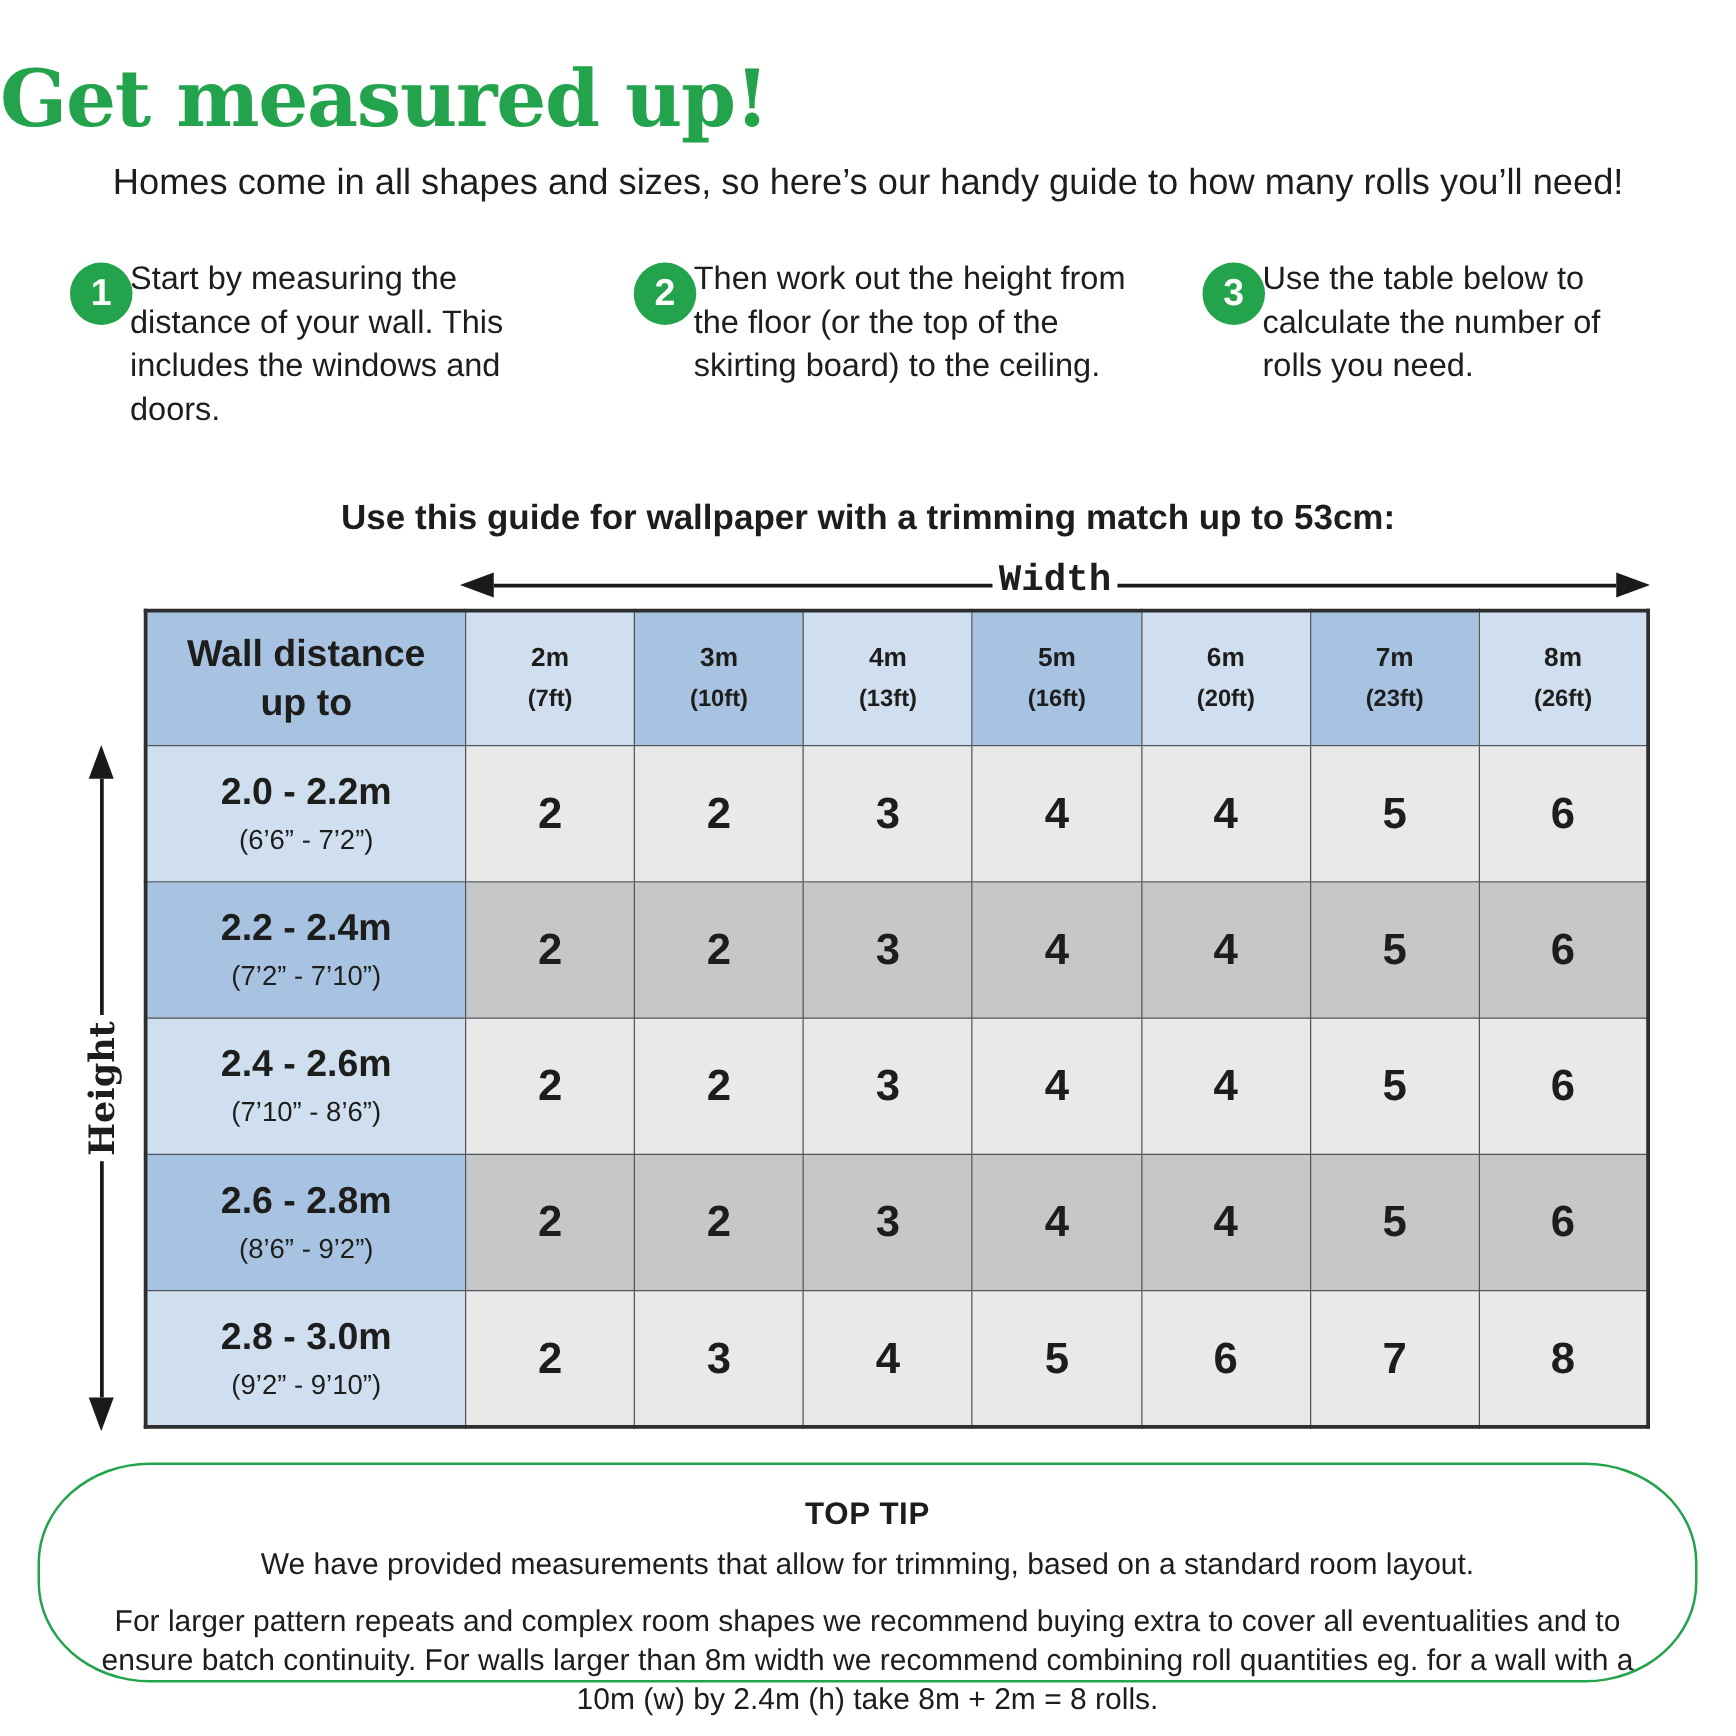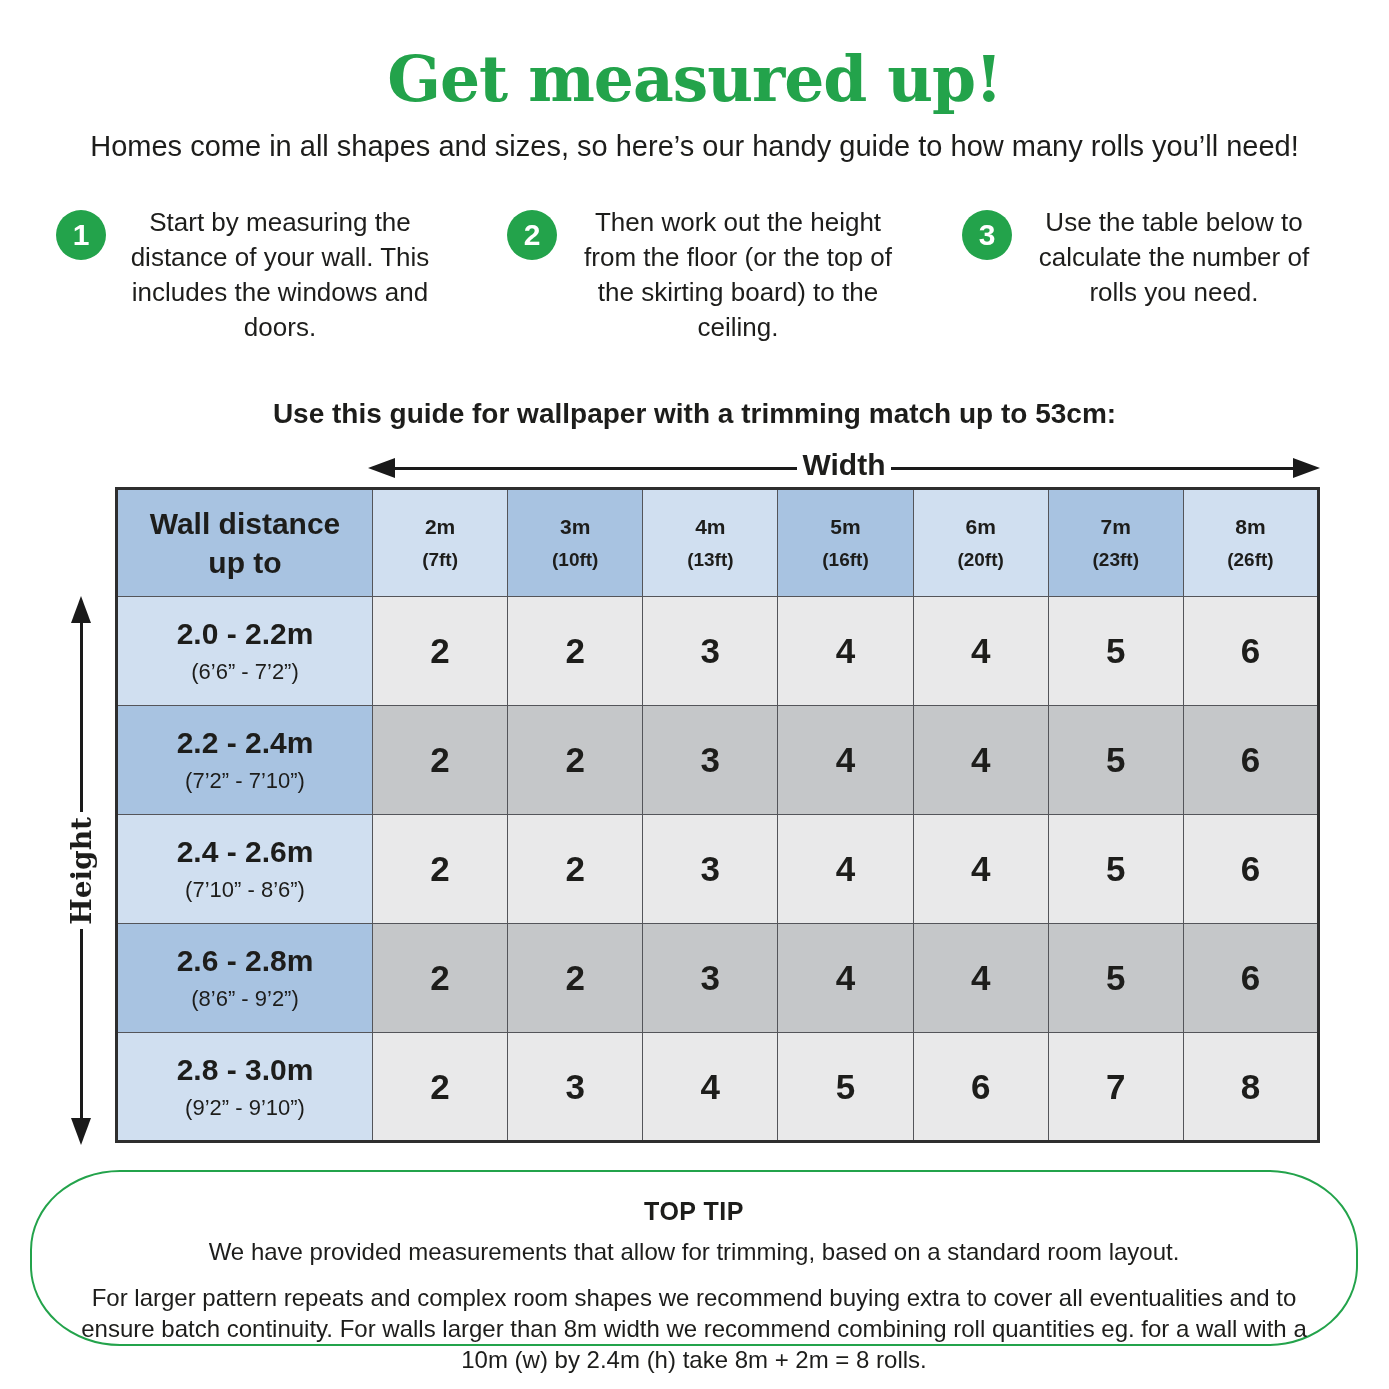--- a/index.html
+++ b/index.html
@@ -12,55 +12,55 @@
   }
   * { box-sizing: border-box; }
   body { margin: 0; background: #fff; }
   .page {
     position: relative; width: 1389px; height: 1389px; background: #fff;
     font-family: "Liberation Sans", sans-serif; color: var(--ink); overflow: hidden;
   }
 
   .title {
     position: absolute; left: 0; top: 42px; width: 100%; margin: 0;
-    text-align: center; font-family: "DejaVu Serif", serif; font-weight: bold;
+    font-family: "DejaVu Serif", serif; font-weight: bold;
     font-size: 63px; letter-spacing: -1px; color: var(--green);
   }
   .subtitle {
     position: absolute; left: 0; top: 130px; width: 100%; margin: 0;
     text-align: center; font-size: 29px;
   }
 
   .step { position: absolute; top: 205px; }
   .step .badge {
     position: absolute; left: 0; top: 5px; width: 50px; height: 50px;
     border-radius: 50%; background: var(--green); color: #fff;
     display: flex; align-items: center; justify-content: center;
     font-size: 30px; font-weight: bold;
   }
-  .step .text { margin: 0 0 0 62px; font-size: 26px; line-height: 35px; text-align: center; }
+  .step .text { margin: 0 0 0 48px; font-size: 26px; line-height: 35px; }
   .s1 { left: 56px;  width: 386px; }
   .s2 { left: 507px; width: 400px; }
   .s3 { left: 962px; width: 362px; }
 
   .guide-heading {
     position: absolute; left: 0; top: 398px; width: 100%; margin: 0;
     text-align: center; font-size: 28px; font-weight: bold;
   }
 
   .width-arrow {
     position: absolute; left: 368px; top: 453px; width: 952px; height: 30px;
     display: flex; align-items: center;
   }
   .tri { width: 0; height: 0; }
   .tri-left  { border-top: 10px solid transparent; border-bottom: 10px solid transparent; border-right: 27px solid #1a1a1a; }
   .tri-right { border-top: 10px solid transparent; border-bottom: 10px solid transparent; border-left: 27px solid #1a1a1a; }
   .hline { flex: 1; height: 0; border-top: 3px solid #1a1a1a; }
   .axis-label-h {
-    font-family: Liberation Sans, sans-serif; font-weight: bold; font-size: 30px;
+    font-family: Liberation Mono, monospace; font-weight: bold; font-size: 30px;
     padding: 0 5px; transform: translateY(-3px);
   }
 
   .height-arrow {
     position: absolute; left: 64px; top: 596px; width: 34px; height: 549px;
     display: flex; flex-direction: column; align-items: center;
   }
   .tri-up   { border-left: 10px solid transparent; border-right: 10px solid transparent; border-bottom: 27px solid #1a1a1a; }
   .tri-down { border-left: 10px solid transparent; border-right: 10px solid transparent; border-top: 27px solid #1a1a1a; }
   .vline { flex: 1; width: 0; border-left: 3px solid #1a1a1a; }

